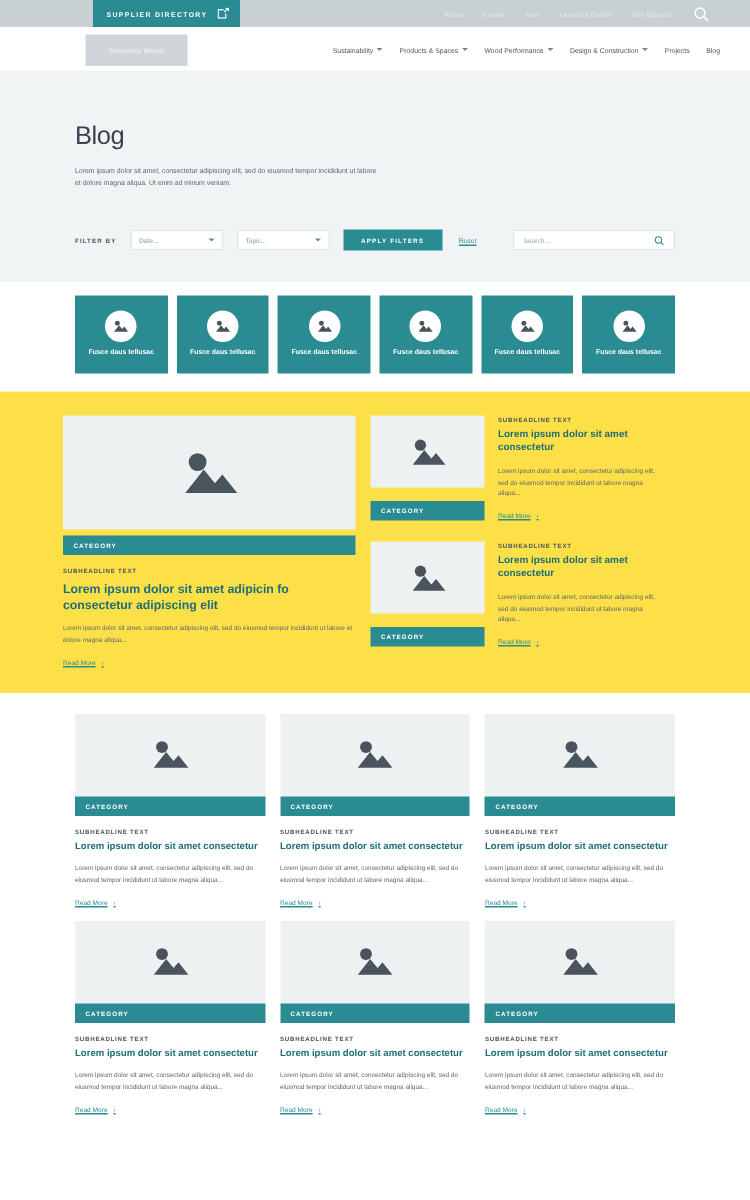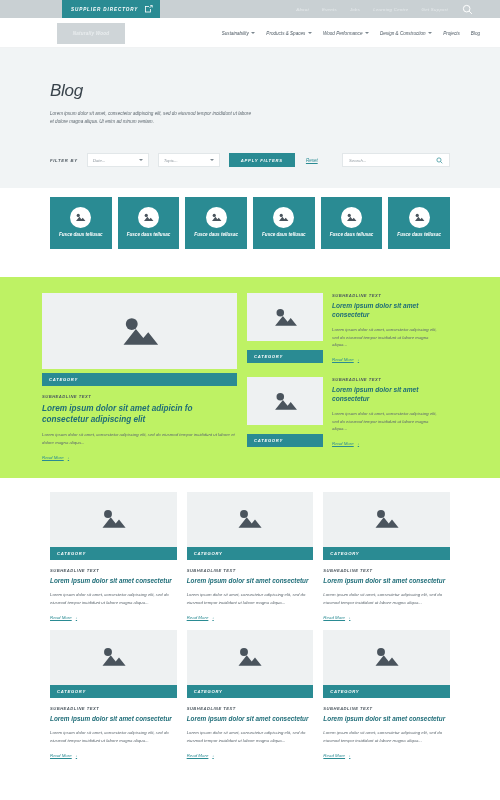--- a/index.html
+++ b/index.html
@@ -3,21 +3,21 @@
 <meta charset="utf-8">
 <style>
   * { box-sizing: border-box; margin: 0; padding: 0; }
   html, body {
     width: 500px; height: 800px;
     font-family: "Liberation Sans", sans-serif;
     background: #ffffff;
     color: #3d4852;
     overflow: hidden;
   }
-  .page { width: 500px; height: 591px; position: relative; font-style: italic; }
+  .page { width: 500px; height: 591px; position: relative; }
 
   
   .utility-bar {
     height: 18px;
     background: #c9d0d3;
     display: flex;
     align-items: center;
     position: relative;
   }
   .supplier-btn {
@@ -126,21 +126,21 @@
     width: 21px; height: 21px; border-radius: 50%;
     background: #ffffff; display: flex; align-items: center; justify-content: center;
   }
   .pill-label {
     font-size: 4.6px; font-weight: bold; color: #ffffff;
     text-align: center; line-height: 1.35;
   }
 
   
   .featured {
-    background: #bef264; padding: 16px 16px 18px 0; margin-top: 16px;
+    background: #fde047; padding: 16px 16px 18px 0;
   }
   .featured-grid {
     width: 400px; margin: 0 auto;
     display: flex; gap: 10px; align-items: flex-start;
   }
   .feat-main { width: 195px; }
   .img-ph {
     background: #f1f4f5; display: flex; align-items: center; justify-content: center;
   }
   .feat-main .img-ph { height: 76px; background: #eef1f2; }

